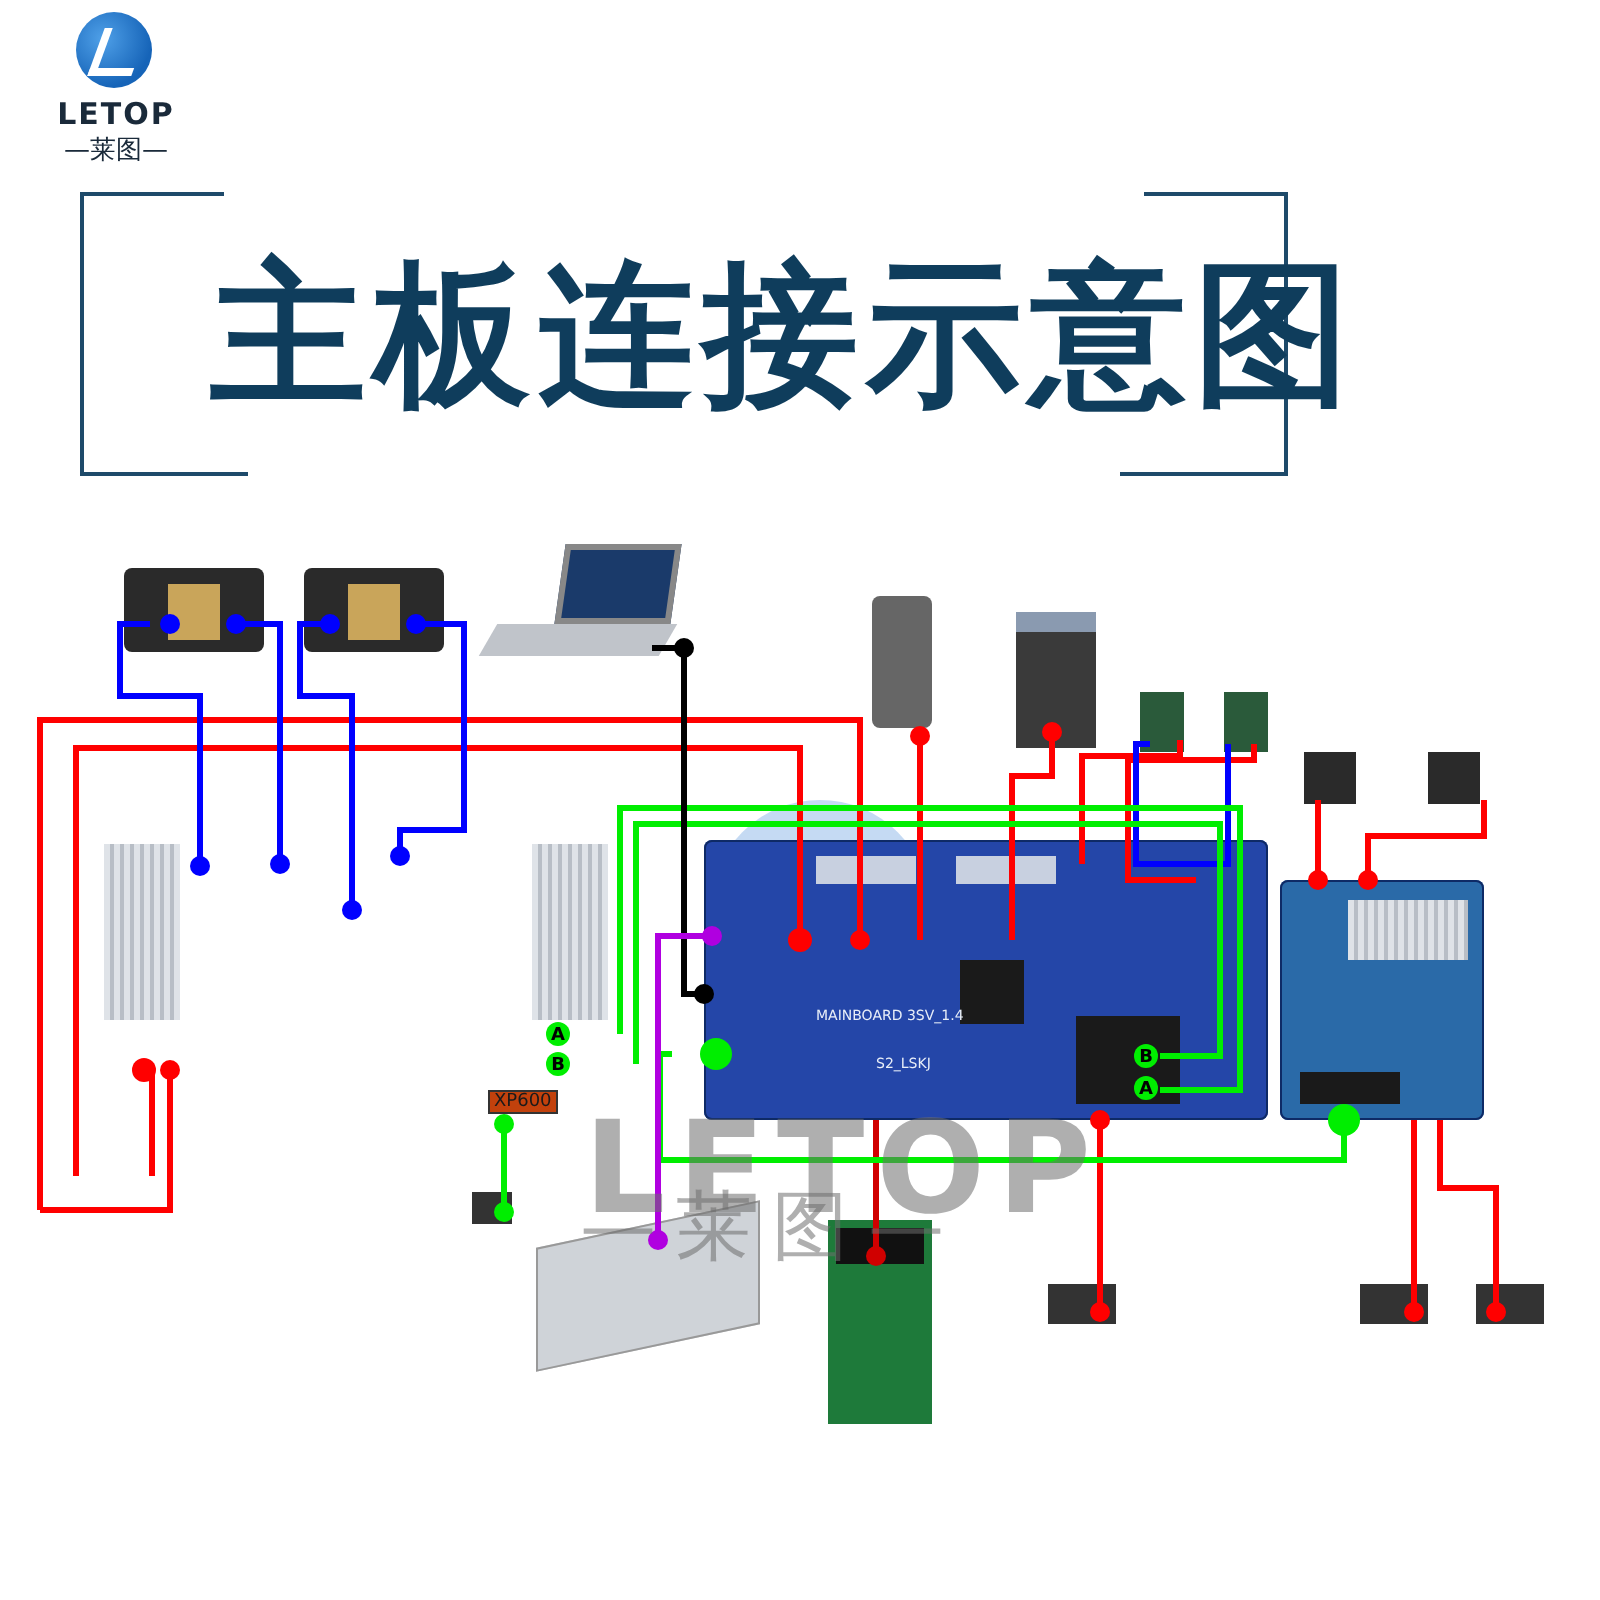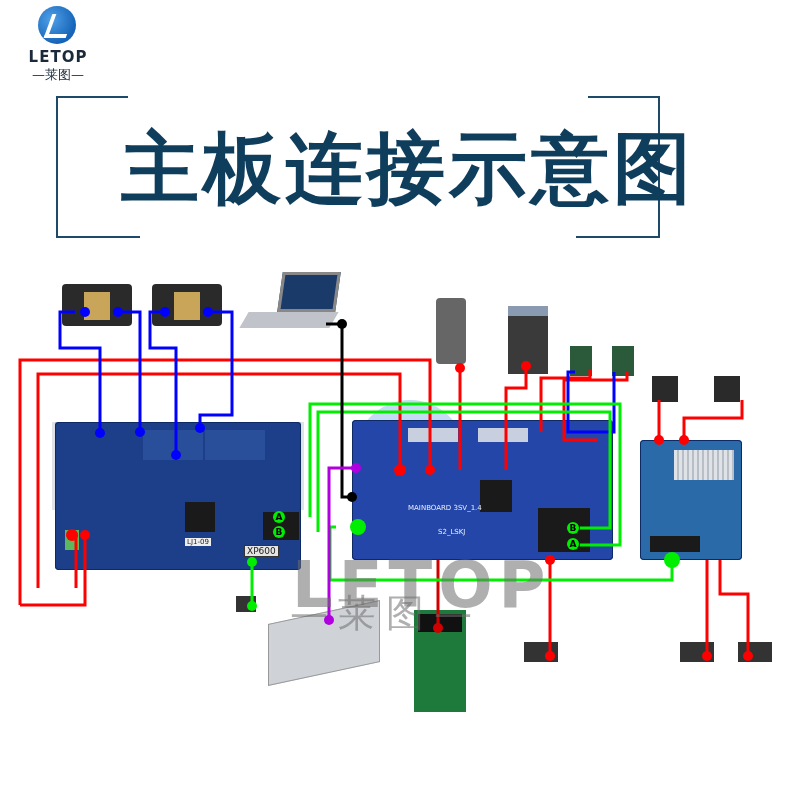--- a/index.html
+++ b/index.html
@@ -8,35 +8,35 @@
     .logo { position: absolute; left: 8px; top: 4px; width: 110px; height: 82px; }
     .logo-globe { position: absolute; left: 30px; top: 2px; width: 38px; height: 38px; border-radius: 50%;
       background: radial-gradient(circle at 35% 35%, #4fa0e8, #1664b8 70%); }
     .logo-globe::after { content: ""; position: absolute; left: 10px; top: 8px; width: 18px; height: 20px;
       border-left: 4px solid #fff; border-bottom: 4px solid #fff; transform: skewX(-20deg); }
     .logo-text { position: absolute; left: 12px; top: 44px; width: 76px; text-align: center;
       font-family: "DejaVu Sans", sans-serif; font-weight: bold; font-size: 15px; color: #1a2a3a; letter-spacing: 1px; }
     .logo-sub { position: absolute; left: 8px; top: 62px; width: 84px; text-align: center;
       font-family: "DejaVu Sans", sans-serif; font-size: 13px; color: #1a2a3a; }
 
-    .title-frame { position: absolute; left: 56px; top: 96px; width: 604px; height: 146px; }
+    .title-frame { position: absolute; left: 40px; top: 96px; width: 604px; height: 146px; }
     .br { position: absolute; border-color: #1e4a6a; border-style: solid; }
     .br-tl { left: 0; top: 0; width: 70px; height: 140px; border-width: 2px 0 0 2px; }
     .br-bl { left: 0; top: 140px; width: 84px; height: 0; border-width: 2px 0 0 0; }
     .br-tr { right: 0; top: 0; width: 70px; height: 140px; border-width: 2px 2px 0 0; }
     .br-br { right: 0; top: 140px; width: 84px; height: 0; border-width: 2px 0 0 0; }
     .title { position: absolute; left: 0; top: 24px; width: 704px; text-align: center;
       font-family: "DejaVu Sans", sans-serif; font-weight: bold; font-size: 78px; color: #0f3d5c; letter-spacing: 4px; line-height: 96px; }
 
     .diagram { position: absolute; left: 0; top: 0; width: 800px; height: 800px; }
 
     .board { position: absolute; background: #1d3f8a; border-radius: 4px; box-shadow: 0 0 0 1px #0e2a66 inset; }
     .board .chip { position: absolute; background: #1a1a1a; }
     .board-label { position: absolute; font-family: "DejaVu Sans", sans-serif; font-size: 7px; color: #e8eef8; white-space: nowrap; }
-    .xp600 { position: absolute; left: 244px; top: 545px; background: #e5e5e5; color: #1a1a1a; font-size: 9px; padding: 0 2px;
+    .xp600 { position: absolute; left: 244px; top: 545px; background: #c2410c; color: #1a1a1a; font-size: 9px; padding: 0 2px;
       font-family: "DejaVu Sans", sans-serif; border: 1px solid #333; }
     .heatsink { position: absolute; background: repeating-linear-gradient(90deg, #dfe3e8 0 3px, #b8bec6 3px 5px); }
 
     .watermark-big { position: absolute; left: 292px; top: 548px; font-family: "DejaVu Sans", sans-serif; font-weight: bold;
       font-size: 64px; color: rgba(110,110,110,0.55); letter-spacing: 6px; }
     .watermark-cn { position: absolute; left: 290px; top: 588px; font-family: "DejaVu Sans", sans-serif;
       font-size: 38px; color: rgba(110,110,110,0.55); letter-spacing: 10px; }
     .wm-circle { position: absolute; left: 355px; top: 400px; width: 110px; height: 110px; border-radius: 50%;
       background: rgba(90,150,220,0.35); }
   </style>
@@ -54,32 +54,24 @@
   <div class="br br-bl"></div>
   <div class="br br-tr"></div>
   <div class="br br-br"></div>
   <div class="title">主板连接示意图</div>
 </div>
 
 <div class="diagram">
 
   <div class="heatsink" style="left:52px;top:422px;width:38px;height:88px;"></div>
   <div class="heatsink" style="left:266px;top:422px;width:38px;height:88px;"></div>
-  <div class="board" style="left:55px;top:422px;width:246px;height:148px;">
-    <div class="chip" style="left:88px;top:8px;width:60px;height:30px;background:#2a4f9a;"></div>
-    <div class="chip" style="left:150px;top:8px;width:60px;height:30px;background:#2a4f9a;"></div>
-    <div class="chip" style="left:130px;top:80px;width:30px;height:30px;"></div>
-    <div class="chip" style="left:10px;top:108px;width:14px;height:20px;background:#5cb85c;"></div>
-    <div class="chip" style="left:208px;top:90px;width:36px;height:28px;"></div>
-    <div class="board-label" style="left:130px;top:116px;background:#eee;color:#222;padding:0 2px;">LJ1-09</div>
-  </div>
   <div class="xp600">XP600</div>
 
   <div class="wm-circle"></div>
-  <div class="board" style="left:352px;top:420px;width:261px;height:140px;background:#2446a8;">
+  <div class="board" style="left:352px;top:420px;width:282px;height:140px;background:#2446a8;">
     <div class="chip" style="left:128px;top:60px;width:32px;height:32px;"></div>
     <div class="chip" style="left:56px;top:8px;width:50px;height:14px;background:#c8d0e0;"></div>
     <div class="chip" style="left:126px;top:8px;width:50px;height:14px;background:#c8d0e0;"></div>
     <div class="chip" style="left:186px;top:88px;width:52px;height:44px;"></div>
     <div class="board-label" style="left:56px;top:84px;">MAINBOARD 3SV_1.4</div>
     <div class="board-label" style="left:70px;top:108px;margin-left:16px;">S2_LSKJ</div>
   </div>
 
   <div class="board" style="left:640px;top:440px;width:102px;height:120px;background:#2a6aa8;">
     <div class="heatsink" style="left:34px;top:10px;width:60px;height:30px;"></div>

